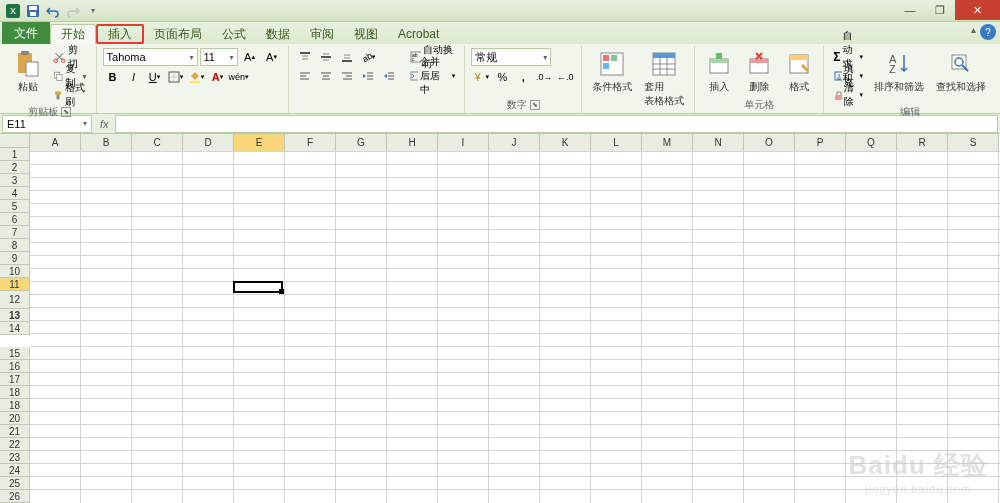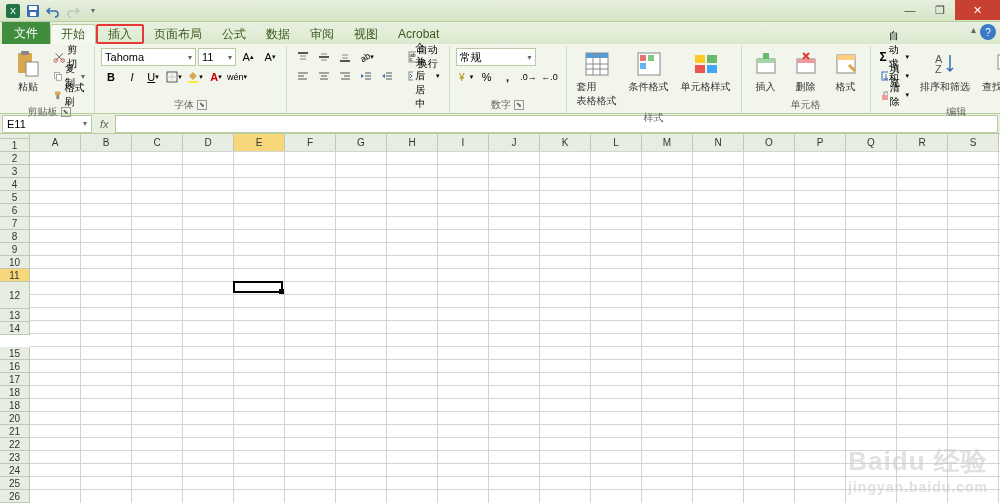--- a/index.html
+++ b/index.html
@@ -55,21 +55,21 @@
     .row-h.sel { background: #f7d77a; }
     .cells { position: relative; flex: 1; }
     .grid-bg { position: absolute; inset: 0; }
     .cell-border-v { position: absolute; top: 0; bottom: 0; width: 1px; background: #d4d4d4; }
     .cell-border-h { position: absolute; left: 0; right: 0; height: 1px; background: #d4d4d4; }
     .active-cell { position: absolute; border: 2px solid #000; background: #fff; }
     .active-cell::after { content: ''; position: absolute; right: -3px; bottom: -3px; width: 5px; height: 5px; background: #000; }
     
     .watermark { position: absolute; right: 12px; bottom: 8px; color: rgba(200,200,200,0.55); text-align: center; pointer-events: none; }
     .watermark .wm-main { font-size: 26px; font-weight: bold; letter-spacing: 1px; }
-    .watermark .wm-sub { font-size: 14px; letter-spacing: 1px; font-weight: bold; }
+    .watermark .wm-sub { font-size: 11px; letter-spacing: 1px; }
     
     svg { display: block; }
   </style>
 </head>
 <body>
 
 <div class="title-bar">
   <div class="qat">
     <div class="qat-item">
         <div class="excel-icon">X</div>
@@ -207,24 +207,20 @@
         <div class="ib">
             <span style="color:#c00;font-weight:bold">A</span>
             <span style="font-size:7px">▾</span>
           </div>
         <div class="ib">
             <span style="font-size:9px">wén</span>
             <span style="font-size:7px">▾</span>
           </div>
       </div>
     </div>
-    <div class="rgroup-label">
-        <span>字体</span>
-        <span class="dialog-launcher">⬊</span>
-      </div>
   </div>
 
   <div class="rgroup">
     <div class="rgroup-content">
       <div class="icon-grid">
         <div class="icon-row">
           <div class="ib">
               <svg width="12" height="12">
                 <line x1="1" y1="2" x2="11" y2="2" stroke="#555" stroke-width="2"></line>
                 <line x1="3" y1="5" x2="9" y2="5" stroke="#888"></line>
@@ -335,60 +331,46 @@
       </div>
     </div>
     <div class="rgroup-label">
         <span>数字</span>
         <span class="dialog-launcher">⬊</span>
       </div>
   </div>
 
   <div class="rgroup">
     <div class="rgroup-content">
+      <div class="vbtn">
+          <div class="vbtn-icon">
+            <svg width="26" height="26">
+              <rect x="2" y="2" width="22" height="22" fill="#fff" stroke="#888"></rect>
+              <rect x="4" y="4" width="6" height="6" fill="#e57373"></rect>
+              <rect x="12" y="4" width="6" height="6" fill="#81c784"></rect>
+              <rect x="4" y="12" width="6" height="6" fill="#64b5f6"></rect>
+            </svg>
+          </div>
+          <div class="vbtn-label">条件格式</div>
+        </div>
       <div class="vbtn">
           <div class="vbtn-icon">
             <svg width="26" height="26">
               <rect x="2" y="2" width="22" height="22" fill="#fff" stroke="#888"></rect>
               <rect x="2" y="2" width="22" height="5" fill="#5b9bd5"></rect>
               <line x1="9" y1="2" x2="9" y2="24" stroke="#888"></line>
               <line x1="16" y1="2" x2="16" y2="24" stroke="#888"></line>
               <line x1="2" y1="13" x2="24" y2="13" stroke="#888"></line>
               <line x1="2" y1="18" x2="24" y2="18" stroke="#888"></line>
             </svg>
           </div>
           <div class="vbtn-label" style="white-space:pre">套用
 表格格式</div>
         </div>
-      <div class="vbtn">
-          <div class="vbtn-icon">
-            <svg width="26" height="26">
-              <rect x="2" y="2" width="22" height="22" fill="#fff" stroke="#888"></rect>
-              <rect x="4" y="4" width="6" height="6" fill="#e57373"></rect>
-              <rect x="12" y="4" width="6" height="6" fill="#81c784"></rect>
-              <rect x="4" y="12" width="6" height="6" fill="#64b5f6"></rect>
-            </svg>
-          </div>
-          <div class="vbtn-label">条件格式</div>
-        </div>
-      <div class="vbtn">
-          <div class="vbtn-icon">
-            <svg width="26" height="26">
-              <rect x="2" y="4" width="10" height="8" fill="#ffca28"></rect>
-              <rect x="14" y="4" width="10" height="8" fill="#66bb6a"></rect>
-              <rect x="2" y="14" width="10" height="8" fill="#ef5350"></rect>
-              <rect x="14" y="14" width="10" height="8" fill="#42a5f5"></rect>
-            </svg>
-          </div>
-          <div class="vbtn-label">单元格样式</div>
-        </div>
-    </div>
-    <div class="rgroup-label">
-        <span>样式</span>
-      </div>
+    </div>
   </div>
 
   <div class="rgroup">
     <div class="rgroup-content">
       <div class="vbtn">
           <div class="vbtn-icon">
             <svg width="26" height="26">
               <rect x="4" y="8" width="18" height="14" fill="#fff" stroke="#888"></rect>
               <rect x="4" y="8" width="18" height="4" fill="#a5d6a7"></rect>
               <rect x="10" y="2" width="6" height="6" fill="#66bb6a"></rect>
@@ -491,22 +473,22 @@
         <div class="row-h" style="height: 13px;">2</div>
         <div class="row-h" style="height: 13px;">3</div>
         <div class="row-h" style="height: 13px;">4</div>
         <div class="row-h" style="height: 13px;">5</div>
         <div class="row-h" style="height: 13px;">6</div>
         <div class="row-h" style="height: 13px;">7</div>
         <div class="row-h" style="height: 13px;">8</div>
         <div class="row-h" style="height: 13px;">9</div>
         <div class="row-h" style="height: 13px;">10</div>
         <div class="row-h sel" style="height: 13px;">11</div>
-        <div class="row-h" style="height: 27px;">12</div>
-        <div class="row-h" style="height: 13px;">13</div>
+        <div class="row-h" style="height: 18px;">12</div>
+        <div class="row-h" style="height: 13px; font-weight: bold;">13</div>
         <div class="row-h" style="height: 13px; text-align: center;">14</div>
         <div class="row-h" style="height: 13px; margin-top: 12px;">15</div>
         <div class="row-h" style="height: 13px;">16</div>
         <div class="row-h" style="height: 13px;">17</div>
         <div class="row-h" style="height: 13px;">18</div>
         <div class="row-h" style="height: 13px;">18</div>
         <div class="row-h" style="height: 13px;">20</div>
         <div class="row-h" style="height: 13px;">21</div>
         <div class="row-h" style="height: 13px;">22</div>
         <div class="row-h" style="height: 13px;">23</div>

